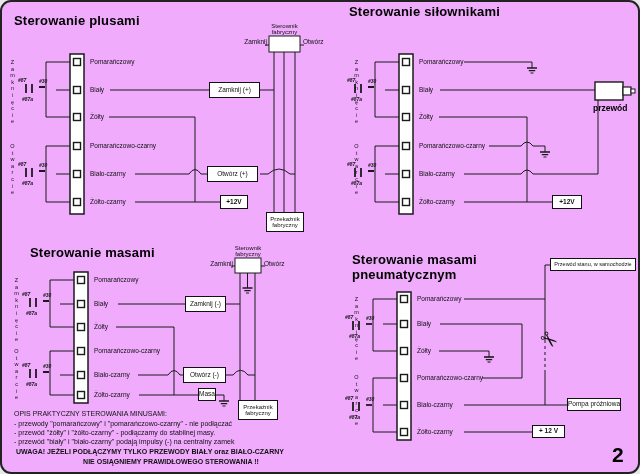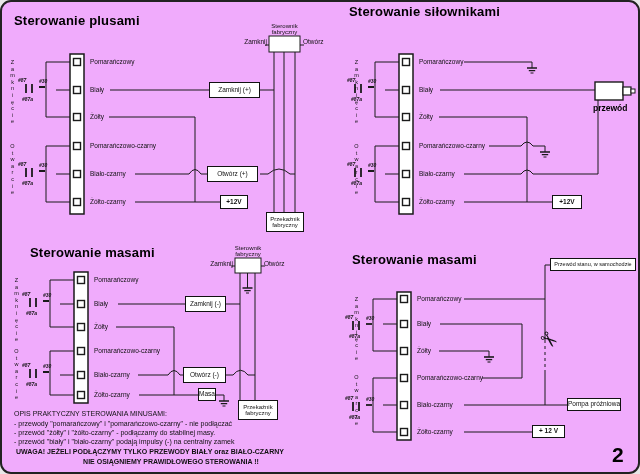--- a/index.html
+++ b/index.html
@@ -156,20 +156,21 @@
       <use href="#gnd" x="487" y="349"></use>
       <path d="M462 403 H565"></path>
       <path d="M462 430 H530"></path>
     </g>
   </svg>
 
   <div class="t" style="left:12px;top:12px">Sterowanie plusami</div>
   <div class="t" style="left:347px;top:3px">Sterowanie siłownikami</div>
   <div class="t" style="left:28px;top:244px">Sterowanie masami</div>
   <div class="t" style="left:350px;top:251px">Sterowanie masami</div>
+  <div class="t" style="left:350px;top:266px">pneumatycznym</div>
 
   <div class="vl" style="left:7px;top:57px;height:72px">Zamknięcie</div>
   <div class="vl" style="left:7px;top:141px;height:62px">Otwarcie</div>
   <div class="vl" style="left:351px;top:57px;height:72px">Zamknięcie</div>
   <div class="vl" style="left:351px;top:141px;height:62px">Otwarcie</div>
   <div class="vl" style="left:11px;top:275px;height:56px">Zamknięcie</div>
   <div class="vl" style="left:11px;top:346px;height:50px">Otwarcie</div>
   <div class="vl" style="left:351px;top:294px;height:58px">Zamknięcie</div>
   <div class="vl" style="left:351px;top:372px;height:58px">Otwarcie</div>
 

